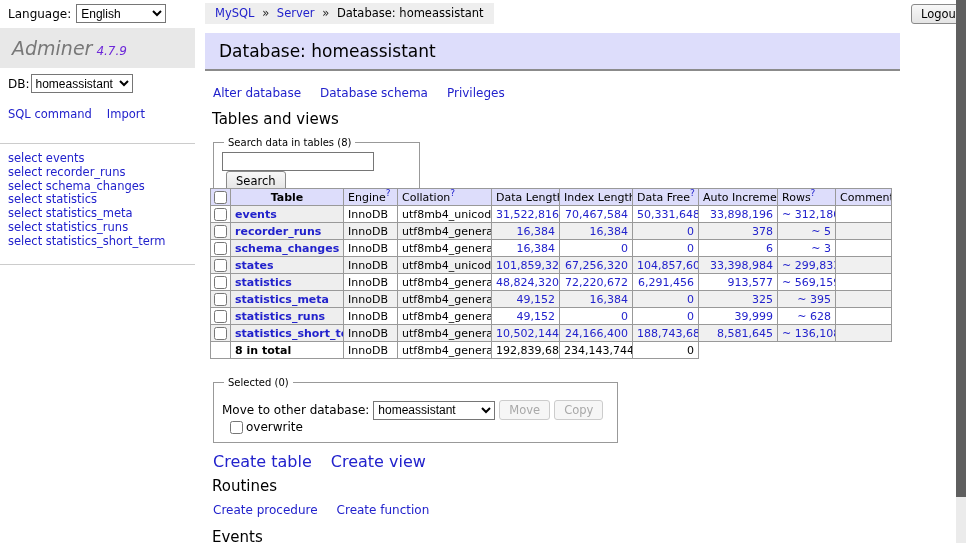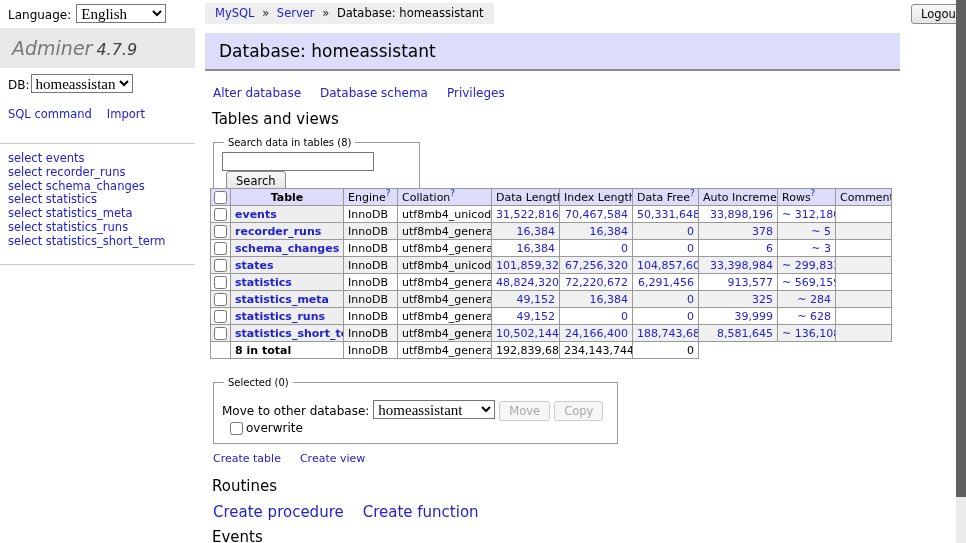--- a/index.html
+++ b/index.html
@@ -7,22 +7,22 @@
   body {
     position: relative;
     font-family: "DejaVu Sans", "Liberation Sans", sans-serif;
     font-size: 12px;
     color: #000;
     background: #fff;
     overflow: hidden;
   }
   a { color: #2222cc; text-decoration: none; cursor: pointer; }
   select {
-    font-family: Liberation Serif, serif;
-    font-size: 15px; height: 19px; border: 1px solid #767676; background: #fff;
+    font-family: Liberation Sans, sans-serif;
+    font-size: 12px; height: 19px; border: 1px solid #767676; background: #fff;
   }
   button.std {
     font-family: "DejaVu Sans", "Liberation Sans", sans-serif;
     font-size: 11.5px; padding: 2px 9px; color: #000;
     border: 1px solid #8a8a8a; border-radius: 3px;
     background: linear-gradient(#f8f8f8, #e4e4e4); cursor: pointer;
   }
   button.disabled {
     font-family: "DejaVu Sans", "Liberation Sans", sans-serif;
     font-size: 11.5px; padding: 2px 9px; color: #a8a8a8;
@@ -32,21 +32,21 @@
 
   
   .lang-row { position: absolute; top: 4px; left: 8px; }
   .lang-row label { margin-right: 5px; }
   .lang-select { width: 90px; }
   .app-title {
     position: absolute; top: 28px; left: 0; width: 195px; height: 40px;
     background: #e8e8e8; padding: 9px 12px;
     font-style: italic; font-weight: normal; font-size: 19px; color: #787878;
   }
-  .app-version { font-size: 16px; color: #404040; margin-left: 4px; font-style: italic; }
+  .app-version { font-size: 12px; color: #6d28d9; margin-left: 4px; font-style: italic; }
   .db-row { position: absolute; top: 74px; left: 8px; }
   .db-row label { margin-right: 1px; }
   .db-select { width: 102px; }
   .sidebar-actions { position: absolute; top: 108px; left: 8px; width: 182px; font-size: 11.5px; line-height: 13.5px; }
   .sidebar-actions a { margin-right: 15px; margin-top: 16px; }
   .sep-line { position: absolute; left: 0; width: 195px; border-top: 1px solid #ccc; }
   .sep-1 { top: 143px; }
   .sep-2 { top: 264px; }
   .sidebar-table-links { position: absolute; top: 152px; left: 8px; font-size: 11.5px; line-height: 13.8px; }
   .sidebar-table-links a { display: block; }
@@ -99,23 +99,23 @@
 
   
   .selected-fieldset { position: absolute; top: 377px; left: 213px; width: 405px; }
   .selected-buttons button { margin-right: 4px; }
   .move-row { margin-top: 8px; font-size: 12px; }
   .move-select { width: 122px; margin-left: 4px; }
   .move-row button { margin-left: 4px; }
   .overwrite-wrap { margin-left: 8px; white-space: nowrap; }
   .overwrite-wrap span { margin-left: 3px; }
 
-  .bottom-links { position: absolute; top: 452px; left: 213px; font-size: 11px; }
+  .bottom-links { position: absolute; top: 452px; left: 213px; font-size: 16px; }
   .bottom-links a { margin-right: 19px; }
-  .routines-links { position: absolute; top: 503px; left: 213px; font-size: 15px; }
+  .routines-links { position: absolute; top: 503px; left: 213px; font-size: 12px; }
   .routines-links a { margin-right: 19px; }
 
   
   .scrollbar { position: absolute; top: 0; right: 0; width: 10px; height: 543px; background: #ebebeb; }
   .scrollbar-thumb { width: 10px; height: 497px; background: #5f5f5f; }
 </style>
 </head>
 <body>
 
 <div class="lang-row">
@@ -248,21 +248,21 @@
       </tr>
       <tr class="even">
         <td class="check"><input type="checkbox" style=""></td>
         <th><a class="bold">statistics_meta</a></th>
         <td>InnoDB</td>
         <td>utf8mb4_general_ci</td>
         <td class="num"><a>49,152</a></td>
         <td class="num"><a>16,384</a></td>
         <td class="num"><a>0</a></td>
         <td class="num"><a>325</a></td>
-        <td class="num"><a>~ 284</a></td>
+        <td class="num"><a>~ 395</a></td>
         <td></td>
       </tr>
       <tr>
         <td class="check"><input type="checkbox" style=""></td>
         <th><a class="bold">statistics_runs</a></th>
         <td>InnoDB</td>
         <td>utf8mb4_general_ci</td>
         <td class="num"><a>49,152</a></td>
         <td class="num"><a>0</a></td>
         <td class="num"><a>0</a></td>

